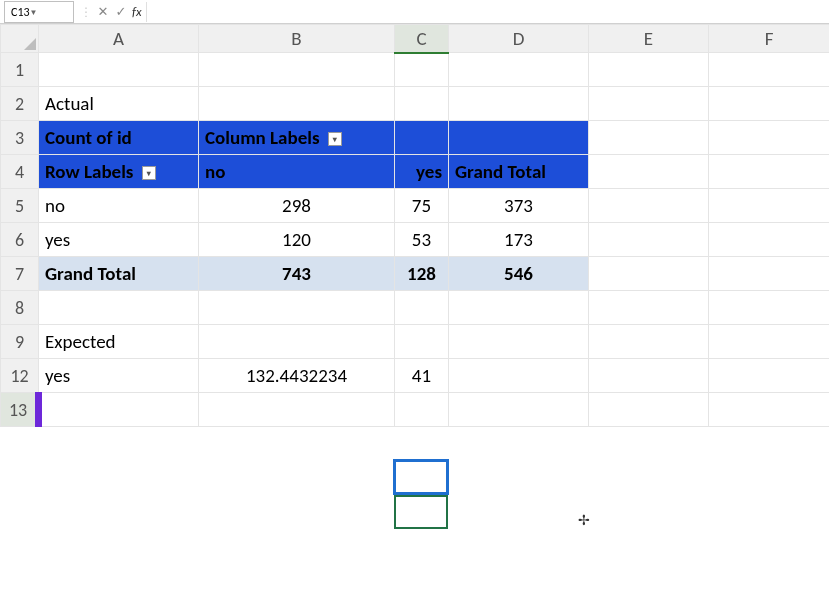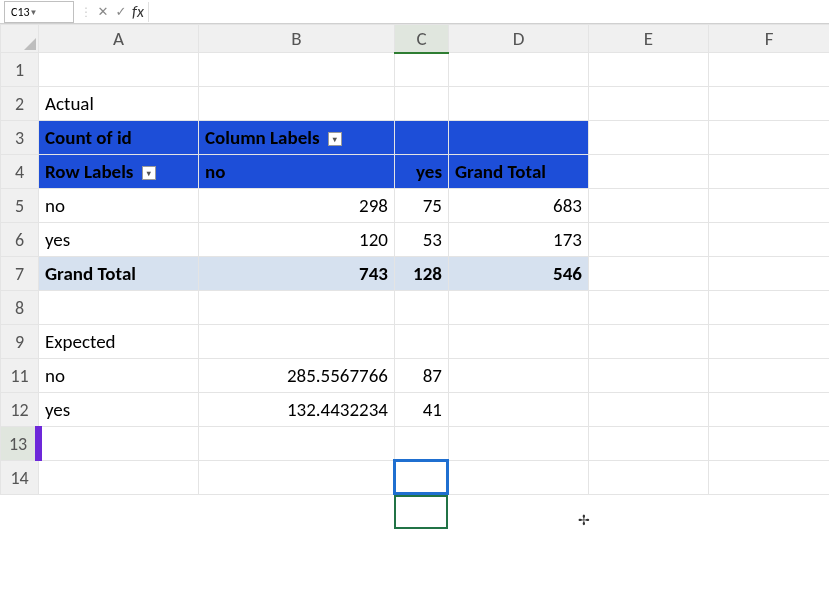--- a/index.html
+++ b/index.html
@@ -41,21 +41,21 @@
   }
   .fb-btn {
     width: 18px;
     text-align: center;
     color: #888;
     font-size: 13px;
   }
   .fx {
     font-style: italic;
     color: #333;
-    font-size: 16px;
+    font-size: 13px;
     padding: 0 4px 0 2px;
   }
   .formula-input {
     flex: 1;
     height: 20px;
     border-left: 1px solid #e0e0e0;
     background: #fff;
   }
 
   
@@ -115,21 +115,21 @@
   .grid thead th.active-col {
     background: #e0e6de;
     border-bottom: 2px solid #2e7d32;
   }
   .grid tbody th.active-row {
     background: #e0e6de;
     border-right: 7px solid #6d28d9;
   }
 
   td { text-align: left; }
-  td.num { text-align: right; margin-left: 41px; }
+  td.num { text-align: center; margin-left: 41px; }
   td.bold, th.bold-cell { font-weight: 700; }
   .pivot-blue { background: #1d4ed8; }
   .pivot-blue-lt { background: #d6e1ef; }
 
   .filter-btn {
     display: inline-flex;
     width: 14px; height: 14px;
     border: 1px solid #9a9a9a;
     background: #fff;
     align-items: center;
@@ -237,21 +237,21 @@
       <td class="pivot-blue bold right">yes</td>
       <td class="pivot-blue bold">Grand Total</td>
       <td></td>
       <td></td>
     </tr>
     <tr>
       <th class="rowhdr">5</th>
       <td>no</td>
       <td class="num">298</td>
       <td class="num">75</td>
-      <td class="num">683</td>
+      <td class="num">373</td>
       <td></td>
       <td></td>
     </tr>
     <tr>
       <th class="rowhdr">6</th>
       <td>yes</td>
       <td class="num">120</td>
       <td class="num">53</td>
       <td class="num">173</td>
       <td></td>
@@ -278,55 +278,37 @@
     <tr>
       <th class="rowhdr">9</th>
       <td>Expected</td>
       <td></td>
       <td></td>
       <td></td>
       <td></td>
       <td></td>
     </tr>
     <tr>
-      <th class="rowhdr">11</th>
-      <td>no</td>
-      <td class="num">285.5567766</td>
-      <td class="num">87</td>
-      <td></td>
-      <td></td>
-      <td></td>
-    </tr>
-    <tr>
       <th class="rowhdr">12</th>
       <td>yes</td>
       <td class="num">132.4432234</td>
       <td class="num">41</td>
       <td></td>
       <td></td>
       <td></td>
     </tr>
     <tr>
       <th class="rowhdr active-row">13</th>
       <td></td>
       <td></td>
       <td></td>
       <td></td>
       <td></td>
       <td></td>
     </tr>
-    <tr>
-      <th class="rowhdr">14</th>
-      <td></td>
-      <td></td>
-      <td></td>
-      <td></td>
-      <td></td>
-      <td></td>
-    </tr>
   </tbody>
 </table>
 
 <div class="highlight-box" style="left:393px; top:435px; width:56px; height:36px;"></div>
 
 <div class="selected-cell" style="left:394px; top:471px; width:54px; height:34px;"></div>
 
 <div class="cursor-cross" style="left:578px; top:488px;">✢</div>
 </div>
 

